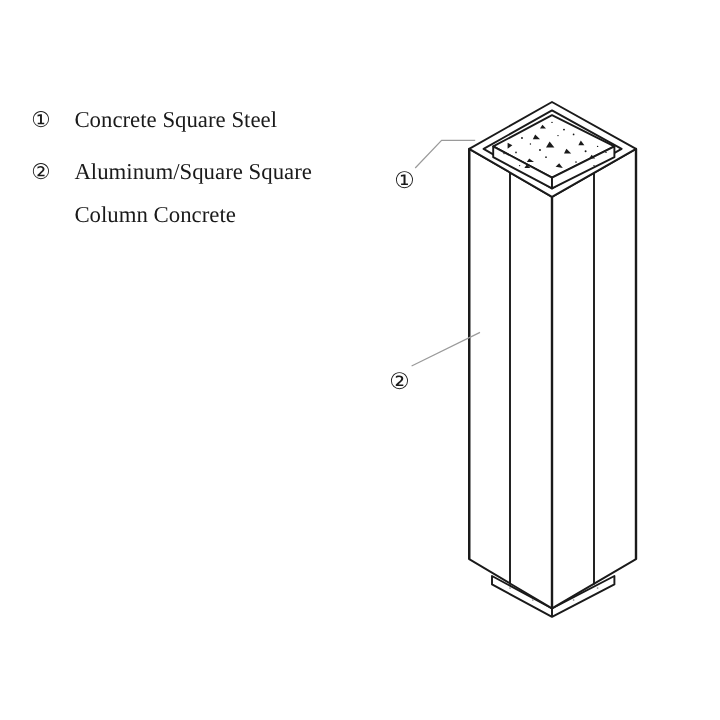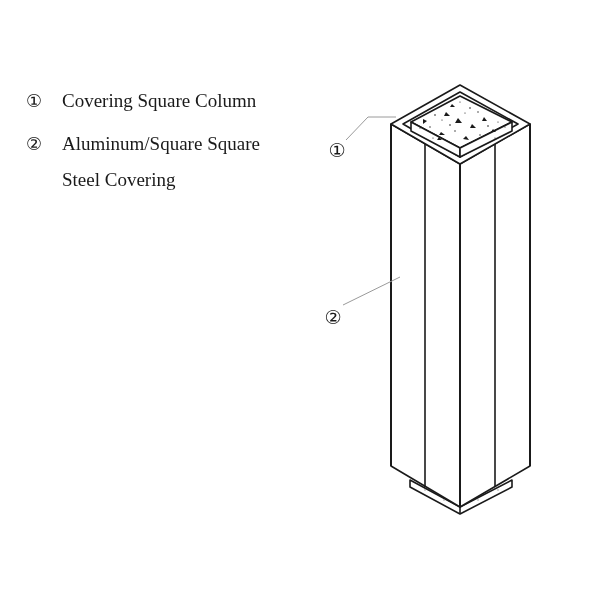--- a/index.html
+++ b/index.html
@@ -9,27 +9,27 @@
     .legend-num { width: 36px; font-family: "DejaVu Sans", sans-serif; font-size: 18px; display: inline-block; }
     .legend-text { display: inline-block; line-height: 36px; margin-top: -5px; }
     svg { position: absolute; left: 0; top: 0; }
   </style>
 </head>
 <body>
 
 <div class="legend">
   <div class="legend-item">
     <span class="legend-num">①</span>
-    <span class="legend-text">Covering Square Column</span>
+    <span class="legend-text">Concrete Square Steel</span>
   </div>
   <div class="legend-item">
     <span class="legend-num">②</span>
     <span class="legend-text">
       <span>Aluminum/Square Square</span><br>
-      <span>Steel Covering</span>
+      <span>Column Concrete</span>
     </span>
   </div>
 </div>
 
 <svg width="600" height="600" viewBox="0 0 600 600">
   <g fill="none" stroke="#1a1a1a" stroke-width="1.6" stroke-linejoin="round">
 
     <g>
       <polygon points="410,480 460,507 512,480 512,487 460,514 410,487" fill="#ffffff"></polygon>
       <line x1="460" y1="507" x2="460" y2="514"></line>

